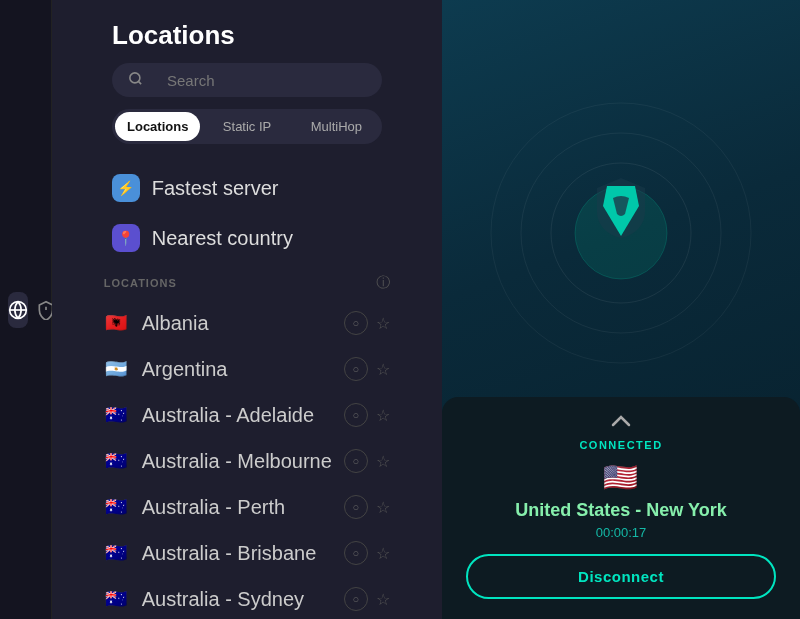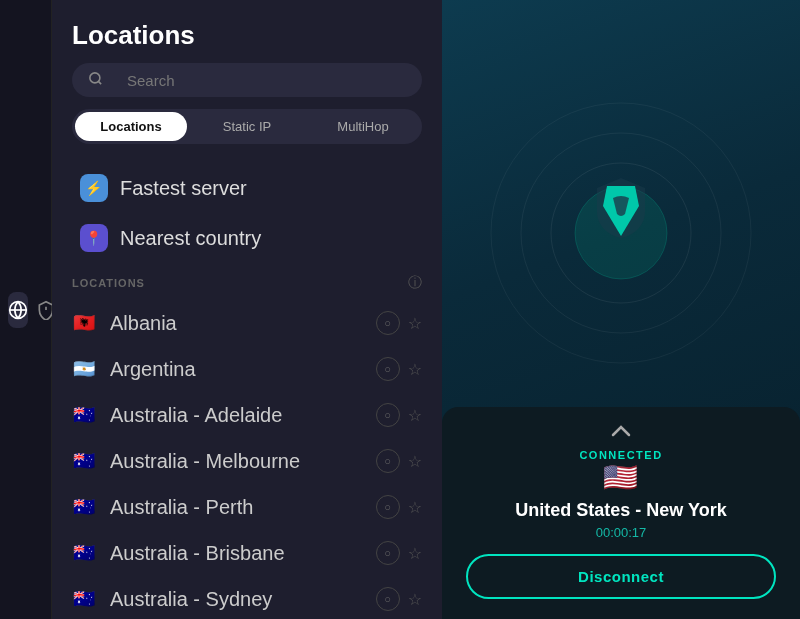--- a/index.html
+++ b/index.html
@@ -48,20 +48,21 @@
       color: #555;
     }
 
     
     .location-panel {
       width: 390px;
       background: #1e1e2e;
       display: flex;
       flex-direction: column;
       overflow: hidden;
+      align-items: center;
     }
     .location-header {
       padding: 20px 20px 10px 20px;
     }
     .location-title {
       font-size: 26px;
       font-weight: 700;
       color: #fff;
       margin-bottom: 12px;
     }
@@ -243,31 +244,32 @@
       margin-bottom: 8px;
       cursor: pointer;
     }
     .connected-label {
       text-align: center;
       font-size: 11px;
       font-weight: 700;
       color: #00e5c0;
       letter-spacing: 1.5px;
       text-transform: uppercase;
+      margin-bottom: 10px;
     }
     .connected-flag {
       text-align: center;
       font-size: 28px;
       margin-bottom: 6px;
     }
     .connected-location {
       text-align: center;
       font-size: 18px;
       font-weight: 700;
-      color: #ffffff;
+      color: #86efac;
       margin-bottom: 4px;
     }
     .connected-time {
       text-align: center;
       font-size: 13px;
       color: #14b8a6;
       margin-bottom: 14px;
     }
     .disconnect-btn {
       width: 100%;

